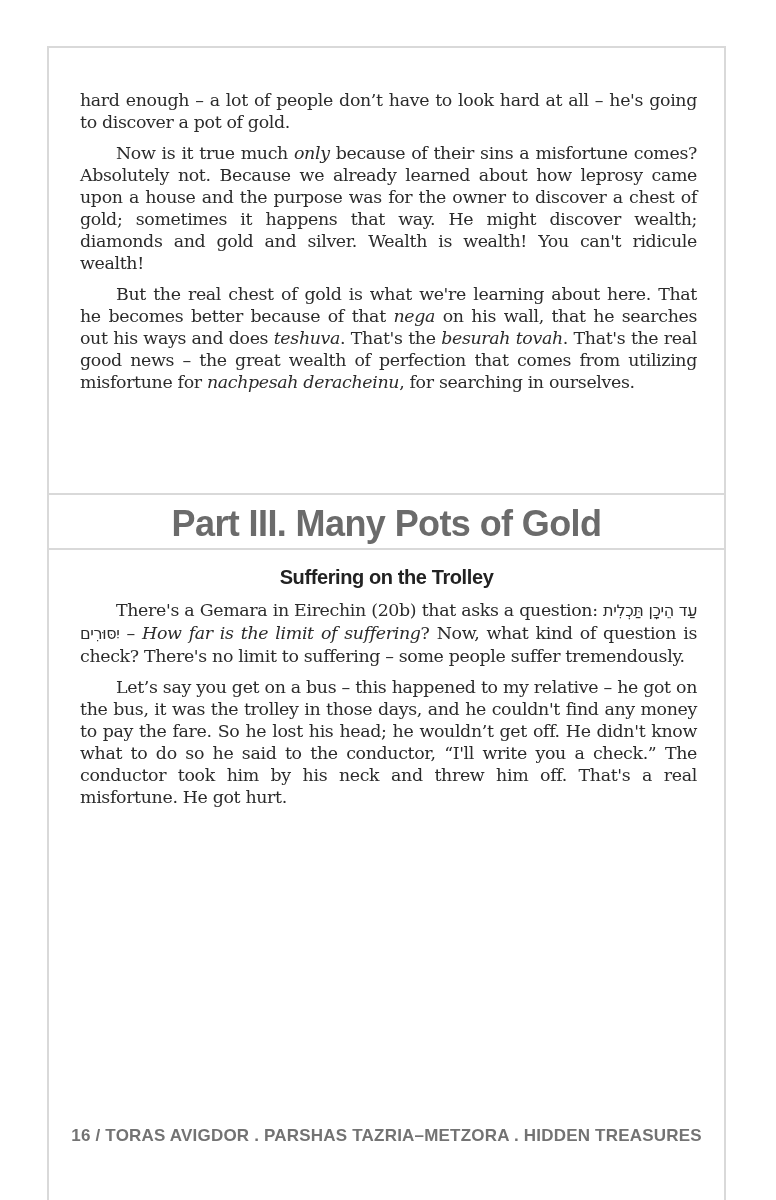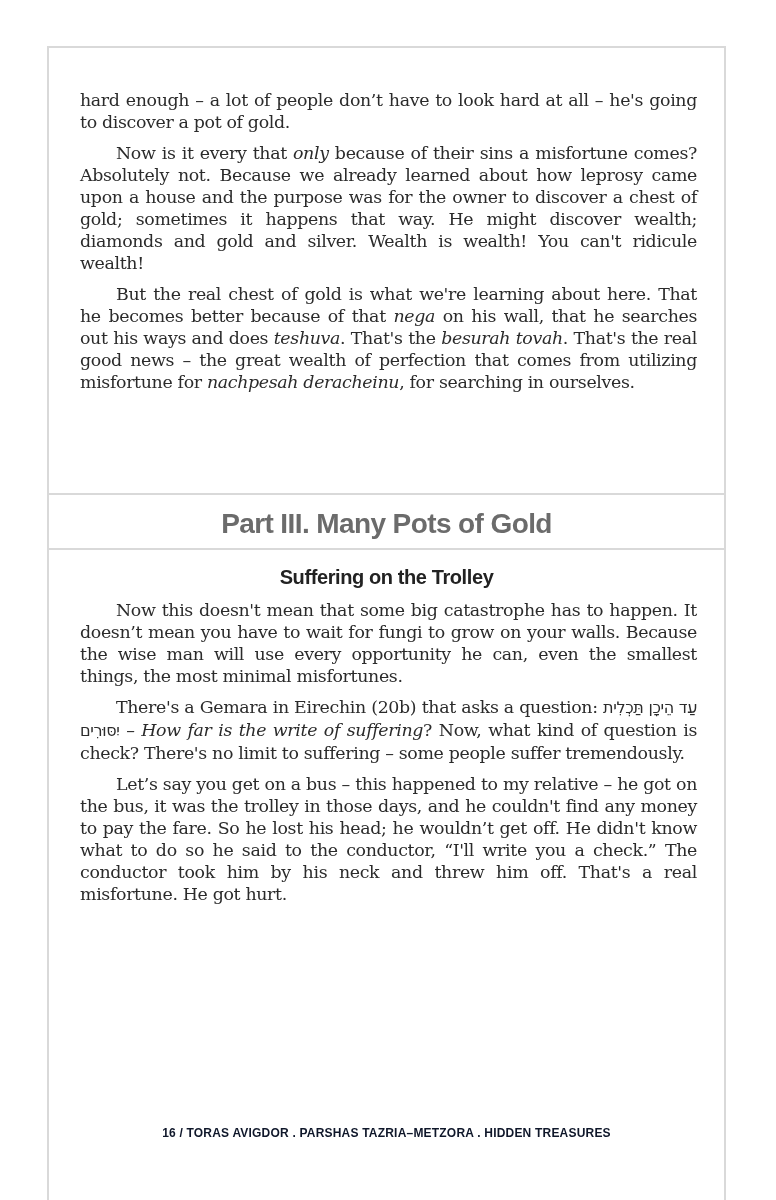--- a/index.html
+++ b/index.html
@@ -59,21 +59,21 @@
       position: absolute;
       left: 0;
       right: 0;
       top: 449px;
       height: 53px;
       display: flex;
       align-items: center;
       justify-content: center;
       font-family: "Liberation Sans", "DejaVu Sans", sans-serif;
       font-weight: bold;
-      font-size: 28px;
+      font-size: 36px;
       color: #6b6b6b;
       letter-spacing: -0.6px;
     }
     .subheading {
       position: absolute;
       left: 0;
       right: 0;
       top: 518px;
       text-align: center;
       font-family: "Liberation Sans", "DejaVu Sans", sans-serif;
@@ -89,45 +89,44 @@
       unicode-bidi: isolate;
     }
     .footer {
       position: absolute;
       left: 0;
       right: 0;
       top: 1078px;
       text-align: center;
       font-family: "Liberation Sans", "DejaVu Sans", sans-serif;
       font-weight: bold;
-      font-size: 12px;
-      color: #0f172a;
+      font-size: 17px;
+      color: #737373;
       letter-spacing: 0.2px;
     }
   </style>
 </head>
 <body>
 
 <div class="frame">
 
   <div class="text-block" style="top: 41px;" id="top-text">
       <p class="noindent"><span>hard enough – a lot of people don’t have to look hard at all – he's going to discover a pot of gold.</span></p>
-      <p><span>Now is it every that </span><em>only</em><span> because of their sins a misfortune comes? Absolutely not. Because we already learned about how leprosy came upon a house and the purpose was for the owner to discover a chest of gold; sometimes it happens that way. He might discover wealth; diamonds and gold and silver. Wealth is wealth! You can't ridicule wealth!</span></p>
+      <p><span>Now is it true much </span><em>only</em><span> because of their sins a misfortune comes? Absolutely not. Because we already learned about how leprosy came upon a house and the purpose was for the owner to discover a chest of gold; sometimes it happens that way. He might discover wealth; diamonds and gold and silver. Wealth is wealth! You can't ridicule wealth!</span></p>
       <p><span>But the real chest of gold is what we're learning about here. That he becomes better because of that </span><em>nega</em><span> on his wall, that he searches out his ways and does </span><em>teshuva</em><span>. That's the </span><em>besurah tovah</em><span>. That's the real good news – the great wealth of perfection that comes from utilizing misfortune for </span><em>nachpesah deracheinu</em><span>, for searching in ourselves.</span></p>
     </div>
 
   <div class="divider" style="top: 445px;"></div>
 
   <div class="part-heading">Part III. Many Pots of Gold</div>
 
   <div class="divider" style="top: 500px;"></div>
 
   <div class="subheading">Suffering on the Trolley</div>
 
   <div class="text-block" style="top: 551px;" id="bottom-text">
-      <p><span>Now this doesn't mean that some big catastrophe has to happen. It doesn’t mean you have to wait for fungi to grow on your walls. Because the wise man will use every opportunity he can, even the smallest things, the most minimal misfortunes.</span></p>
-      <p><span>There's a Gemara in Eirechin (20b) that asks a question: </span><span class="hebrew">עַד הֵיכָן תַּכְלִית יִסּוּרִים</span><span> – </span><em>How far is the write of suffering</em><span>? Now, what kind of question is check? There's no limit to suffering – some people suffer tremendously.</span></p>
+      <p><span>There's a Gemara in Eirechin (20b) that asks a question: </span><span class="hebrew">עַד הֵיכָן תַּכְלִית יִסּוּרִים</span><span> – </span><em>How far is the limit of suffering</em><span>? Now, what kind of question is check? There's no limit to suffering – some people suffer tremendously.</span></p>
       <p><span>Let’s say you get on a bus – this happened to my relative – he got on the bus, it was the trolley in those days, and he couldn't find any money to pay the fare. So he lost his head; he wouldn’t get off. He didn't know what to do so he said to the conductor, “I'll write you a check.” The conductor took him by his neck and threw him off. That's a real misfortune. He got hurt.</span></p>
     </div>
 
   <div class="footer">16 / TORAS AVIGDOR . PARSHAS TAZRIA–METZORA . HIDDEN TREASURES</div>
 
 </div>
 
 </body></html>

